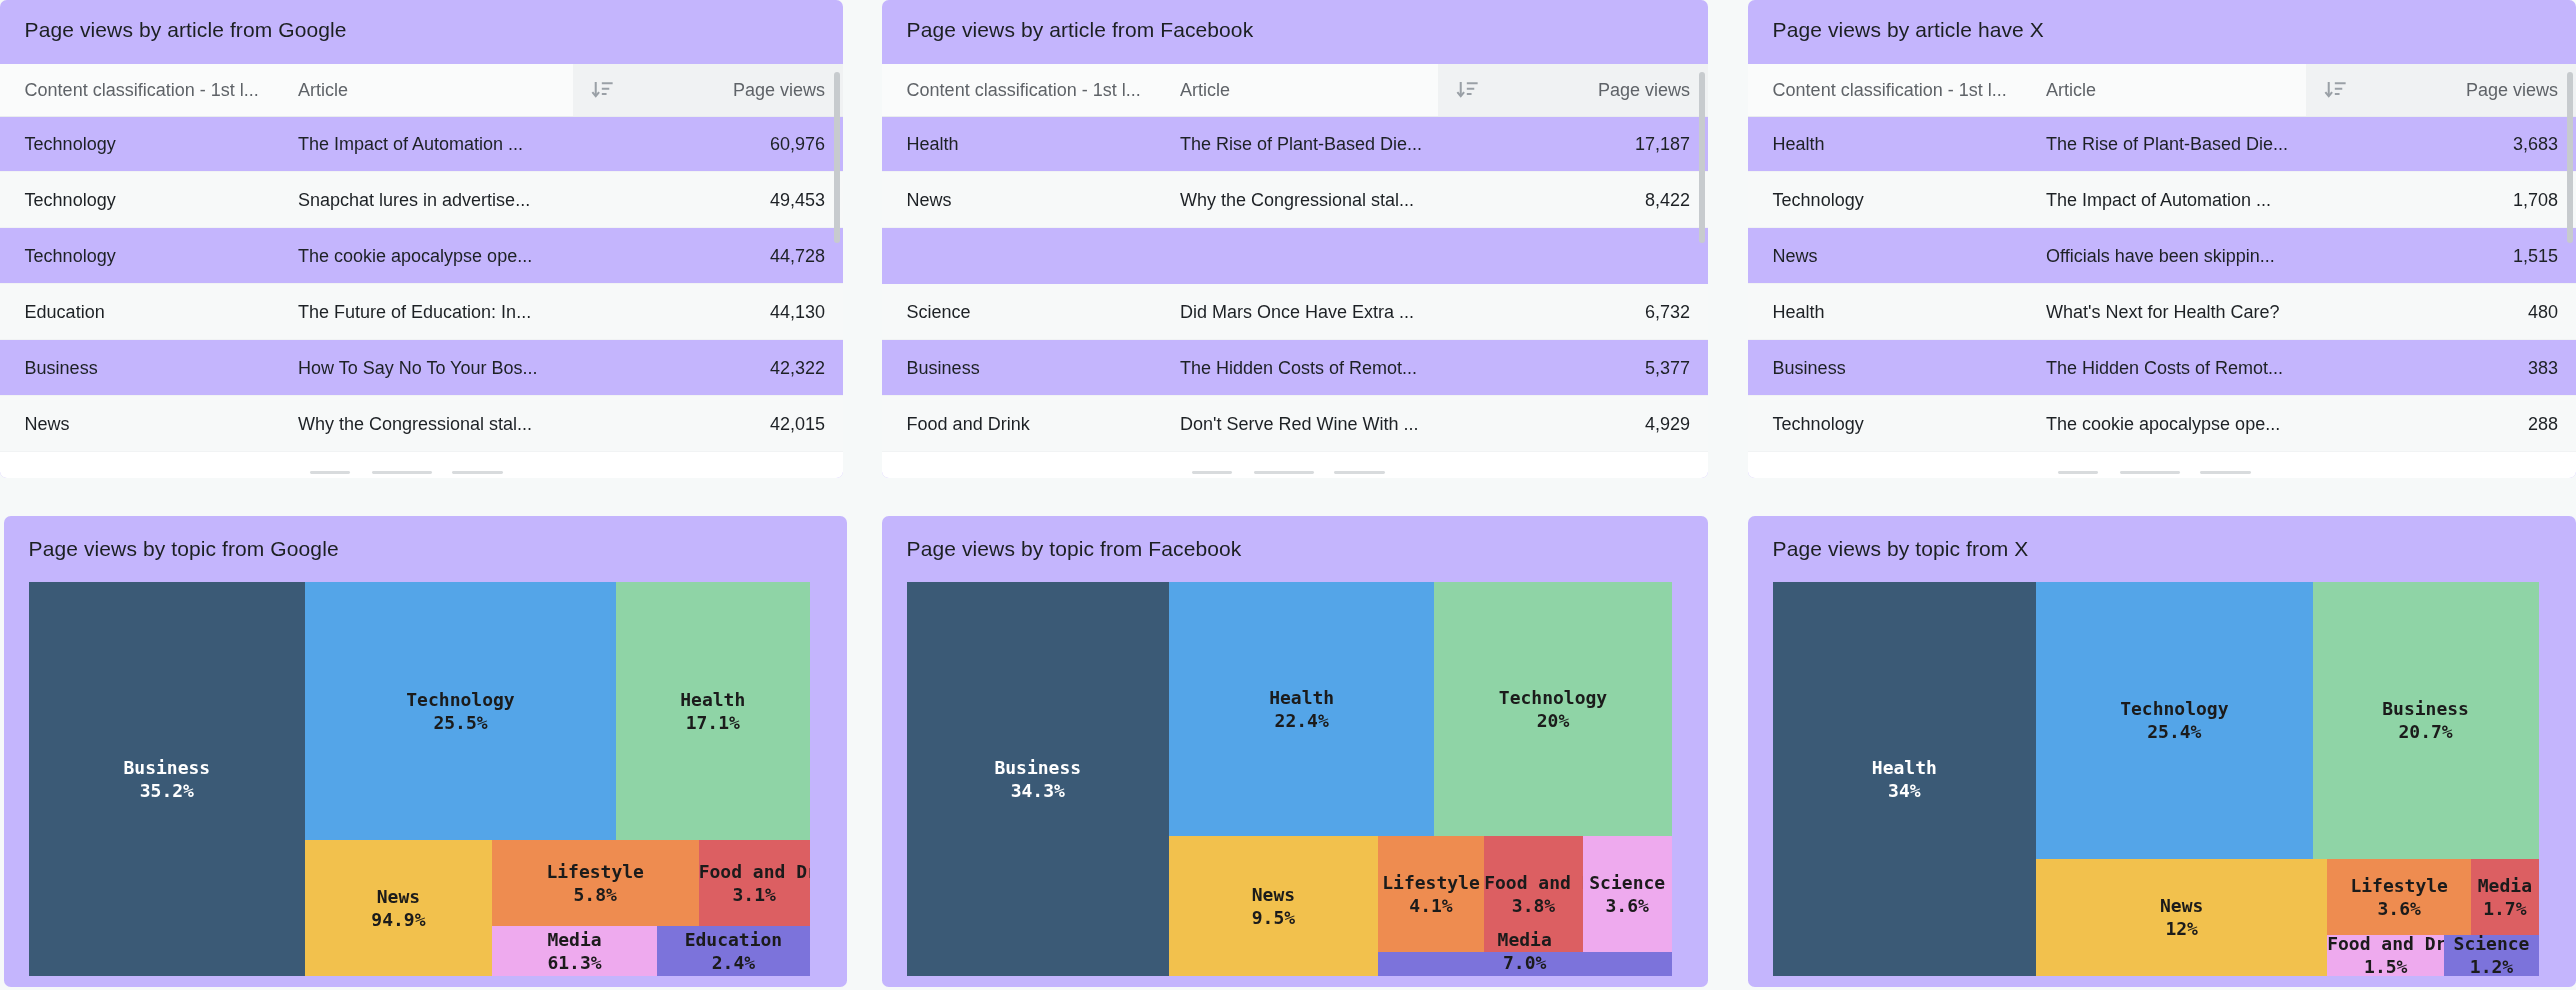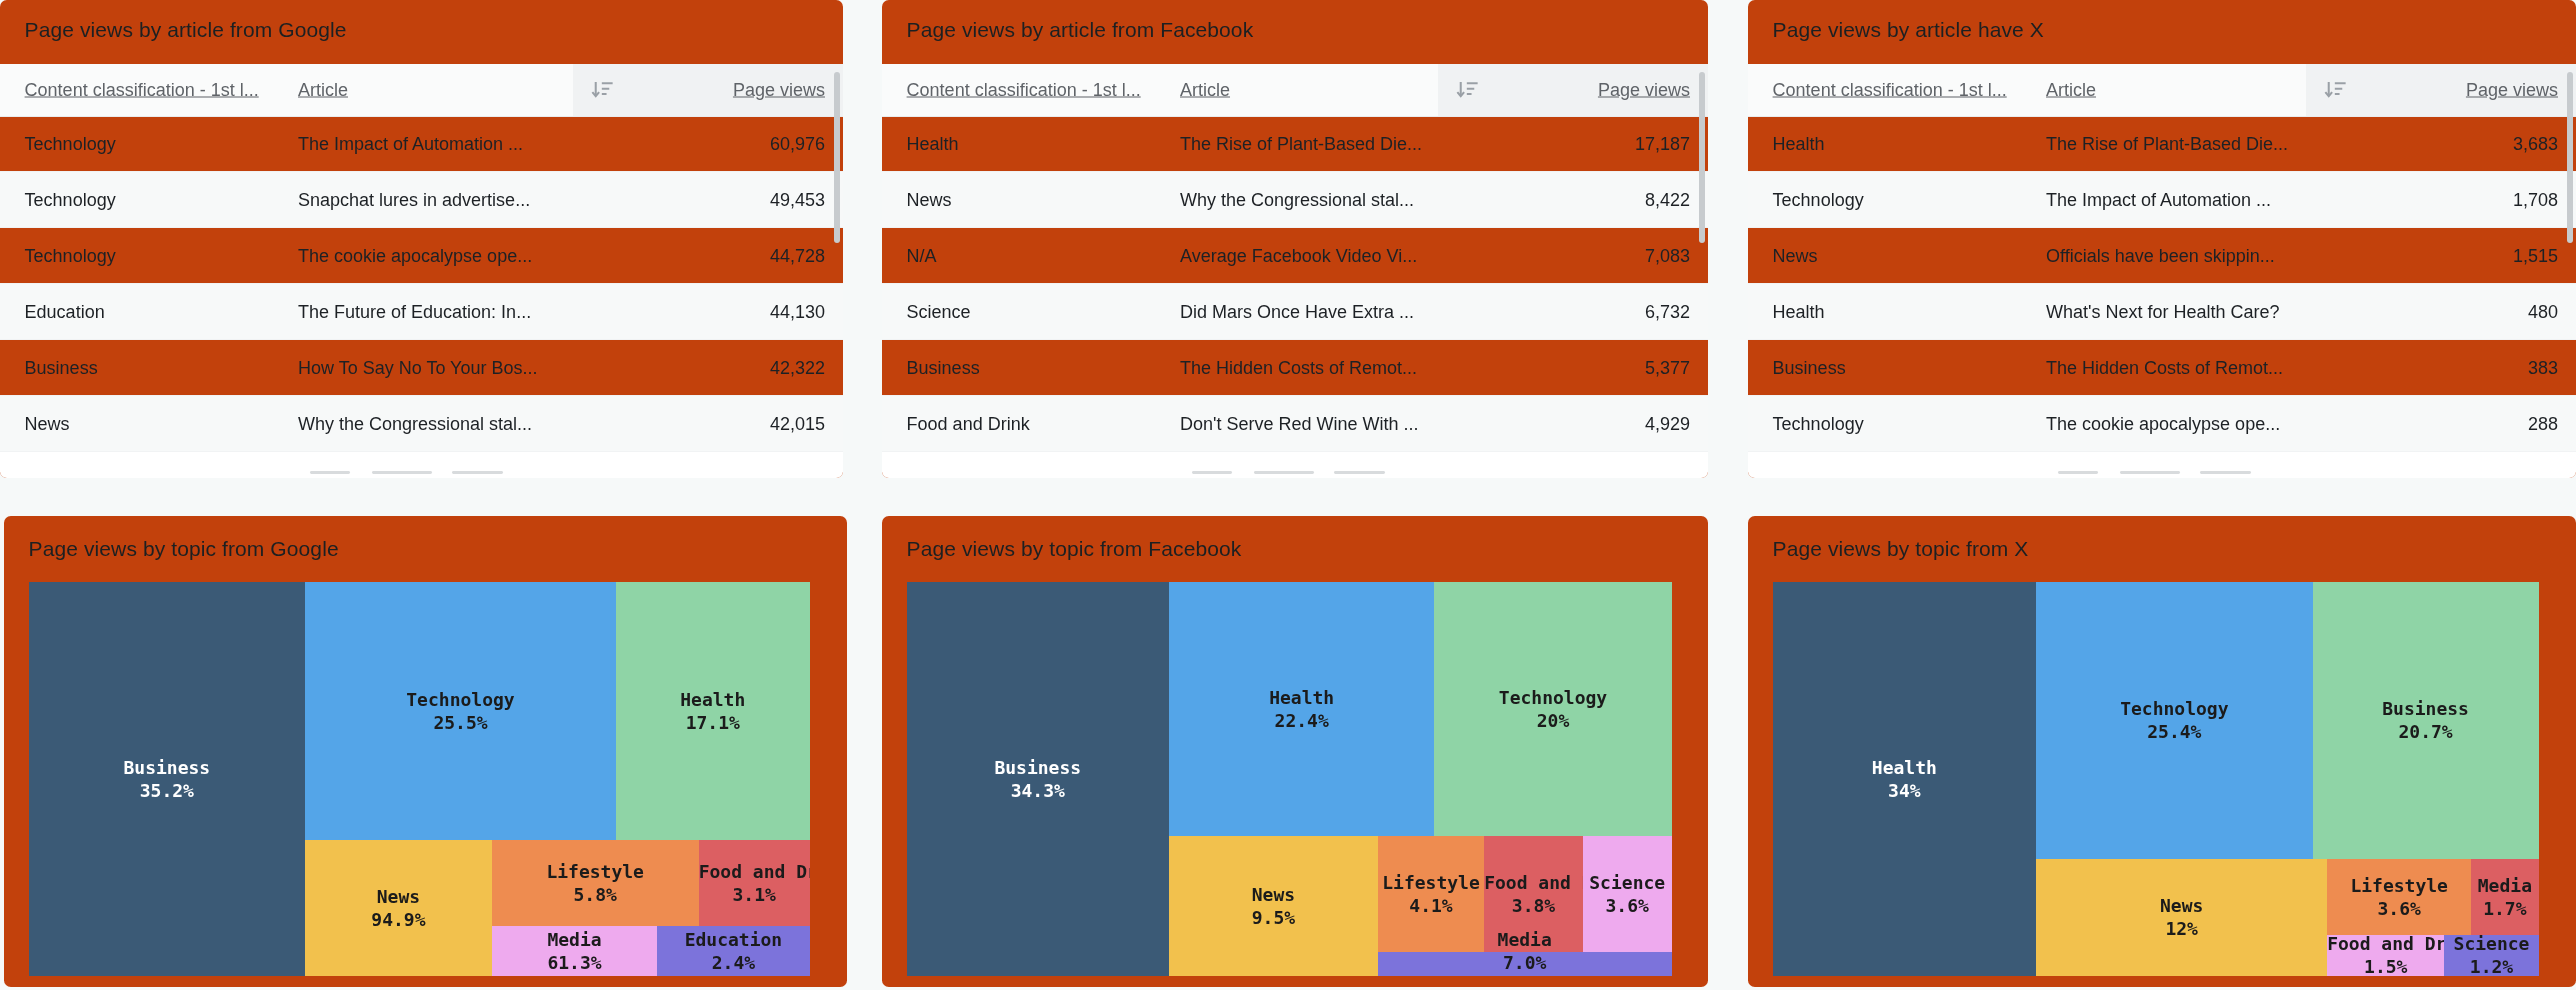--- a/index.html
+++ b/index.html
@@ -1,31 +1,31 @@
 <!DOCTYPE html>
 <html style="font-size:11px"><head>
 <meta charset="utf-8">
 <style>
   * { margin:0; padding:0; box-sizing:border-box; }
   html,body { width:2576px; height:990px; overflow:hidden; }
   body { background:#f6f9f9; font-family:"Liberation Sans","DejaVu Sans",sans-serif; position:relative; }
 
-  .card { position:absolute; background:#c2410c; border-radius:6.8px; overflow:hidden; }
+  .card { position:absolute; background:#c4b5fd; border-radius:6.8px; overflow:hidden; }
   .card-top { top:0; height:478px; }
   .card-bottom { top:516px; height:471px; }
 
   .card-title { position:absolute; left:24.6px; font-size:21px; font-weight:400; color:#1c2022; letter-spacing:0.1px; white-space:nowrap; }
   .table-card .card-title { top:18px; }
   .tree-card .card-title { top:20.5px; }
 
   
   .thead { position:absolute; left:0; right:0; top:64px; height:53px; background:#fafbfb; border-bottom:0.7px solid #e9ecee; }
   .sorted-bg { position:absolute; right:0; top:0; bottom:0; width:270px; background:#f0f2f3; }
   .th, .td { position:absolute; top:50%; transform:translateY(-50%); white-space:nowrap; font-size:18px; }
-  .th { color:#5f6368;text-decoration:underline; }
+  .th { color:#5f6368; }
   .td { color:#1d2125; }
   .col-class { left:24.6px; }
   .col-article { left:298px; }
   .col-views { right:18px; text-align:right; }
   .sort-icon { position:absolute; left:calc(100% - 252px); top:50%; transform:translateY(-50%); width:23px; height:19px; }
 
   .trow { position:absolute; left:0; right:0; height:56px; border-bottom:0.7px solid #f1f3f4; }
   .trow.alt { background:#f7f9f9; }
   .r1{top:116px}.r2{top:172px}.r3{top:228px}.r4{top:284px}.r5{top:340px}.r6{top:396px}
   .trow.partial { top:452px; height:27px; border-bottom:none; background:#ffffff; }
@@ -127,25 +127,20 @@
   <div class="trow r1">
     <span class="td col-class">Health</span>
     <span class="td col-article">The Rise of Plant-Based Die...</span>
     <span class="td col-views">17,187</span>
   </div>
   <div class="trow r2 alt">
     <span class="td col-class">News</span>
     <span class="td col-article">Why the Congressional stal...</span>
     <span class="td col-views">8,422</span>
   </div>
-  <div class="trow r3">
-    <span class="td col-class">N/A</span>
-    <span class="td col-article">Average Facebook Video Vi...</span>
-    <span class="td col-views">7,083</span>
-  </div>
   <div class="trow r4 alt">
     <span class="td col-class">Science</span>
     <span class="td col-article">Did Mars Once Have Extra ...</span>
     <span class="td col-views">6,732</span>
   </div>
   <div class="trow r5">
     <span class="td col-class">Business</span>
     <span class="td col-article">The Hidden Costs of Remot...</span>
     <span class="td col-views">5,377</span>
   </div>

